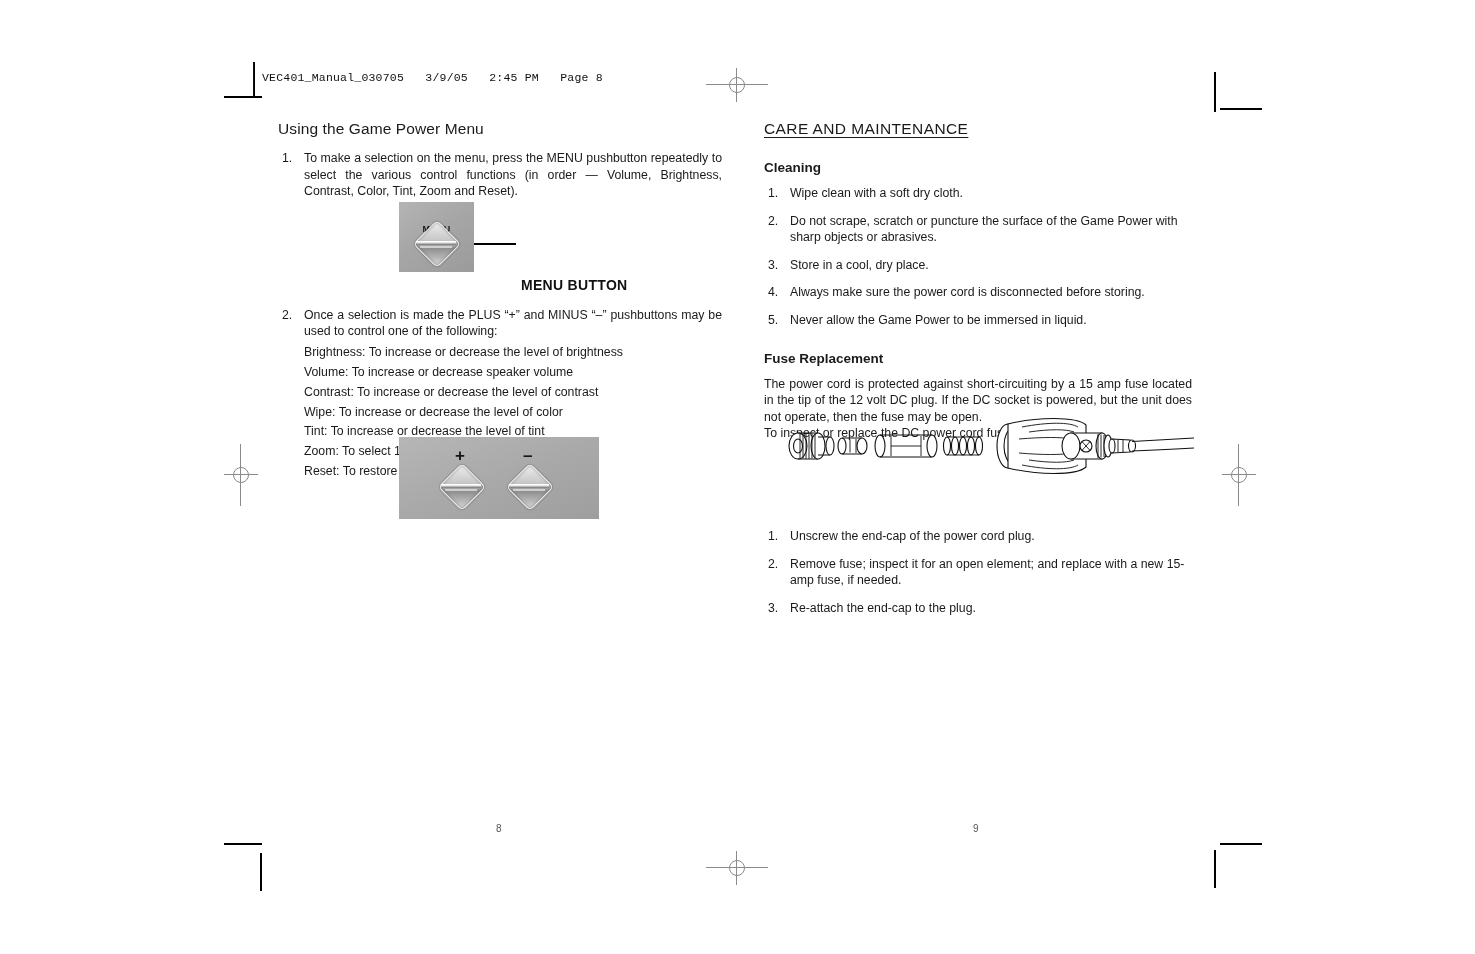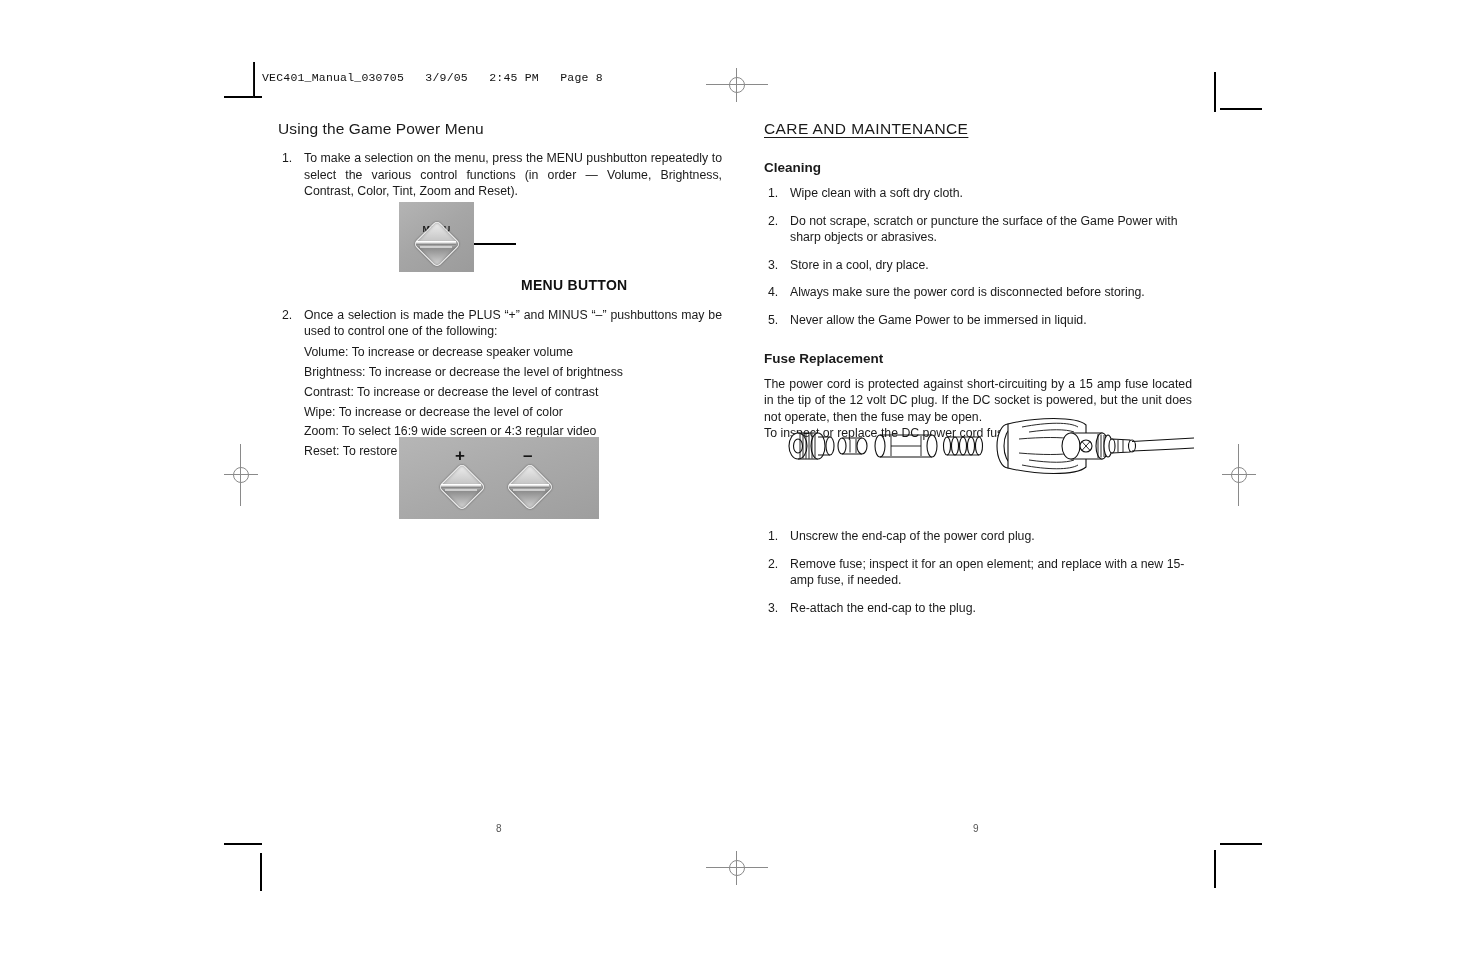--- a/index.html
+++ b/index.html
@@ -297,24 +297,25 @@
       </li>
     </ol>
 
     <div style="height:96px;"></div>
 
     <ol class="num-list">
       <li style="margin-bottom:0;">
         <span class="num">2.</span>
         <span class="txt" style="text-align:justify;display:block;">Once a selection is made the PLUS “+” and MINUS “–” pushbuttons may be used to control one of the following:</span>
         <div class="sub-lines">
+          <div class="line">Brightness: To increase or decrease the level of brightness</div>
           <div class="line">Volume: To increase or decrease speaker volume</div>
-          <div class="line">Brightness: To increase or decrease the level of brightness</div>
           <div class="line">Contrast: To increase or decrease the level of contrast</div>
           <div class="line">Wipe: To increase or decrease the level of color</div>
+          <div class="line">Tint: To increase or decrease the level of tint</div>
           <div class="line">Zoom: To select 16:9 wide screen or 4:3 regular video</div>
           <div class="line">Reset: To restore the default settings</div>
         </div>
       </li>
     </ol>
   </div>
 
   <div class="photo-menu">
     <div class="cap">MENU</div>
     <div class="rocker" style="left:14px;top:18px;">

